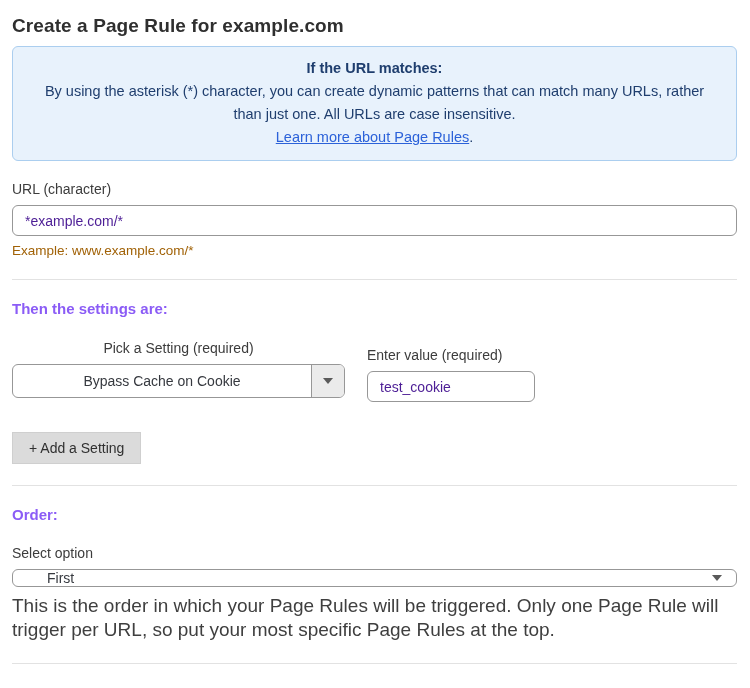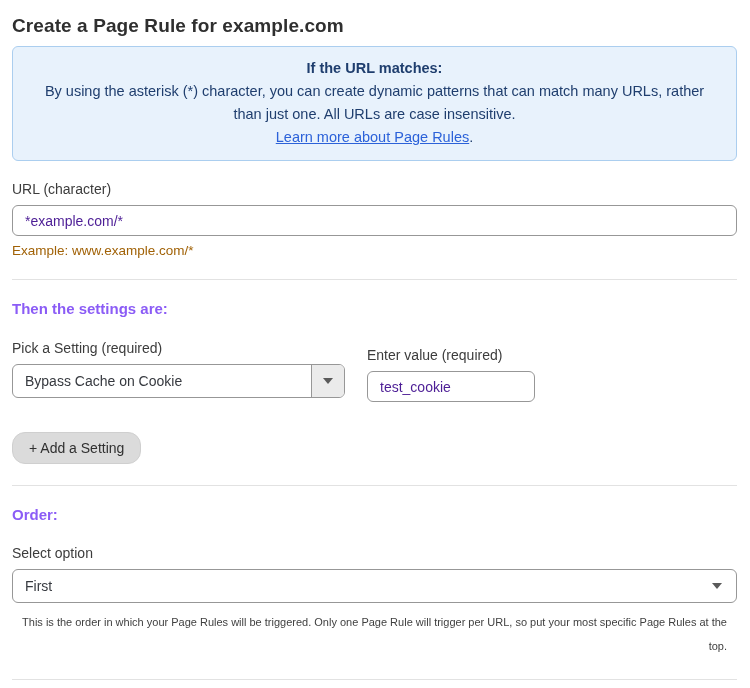--- a/index.html
+++ b/index.html
@@ -76,21 +76,21 @@
     font-weight: 700;
     color: #8b5cf6;
     margin: 20px 0 0 0;
   }
 
   .settings-row {
     display: flex;
     align-items: flex-start;
     margin-top: 23px;
   }
-  .setting-col { width: 333px; }
+  .setting-col { width: 333px; text-align: center; }
   .value-col { margin-left: 22px; margin-top: 7px; width: 168px; }
 
   .select {
     display: flex;
     align-items: center;
     border: 1px solid #979797;
     border-radius: 6px;
     background: #fff;
     height: 34px;
     font-size: 14px;
@@ -107,54 +107,53 @@
     display: flex;
     align-items: center;
     justify-content: center;
   }
   .triangle-down {
     width: 0; height: 0;
     border-left: 5px solid transparent;
     border-right: 5px solid transparent;
     border-top: 6px solid #5a5a5a;
   }
-  .select.plain { height: 34px; }
+  .select.plain { height: 18px; padding-left: 22px; }
   .select.plain .plain-arrow {
     padding-right: 14px;
     display: flex;
     align-items: center;
   }
 
   .btn {
     display: inline-flex;
     align-items: center;
     justify-content: center;
     height: 32px;
-    border-radius: 13px;
+    border-radius: 0;
     font-family: "Liberation Sans", sans-serif;
     font-size: 14px;
     padding: 0 16px;
     cursor: pointer;
   }
   .btn-gray {
     background: #dbdbdb;
     border: 1px solid #cfcfcf;
     color: #303030;
   }
   .add-setting { margin-top: 30px; }
 
   .order-label { margin-top: 22px; margin-bottom: 8px; }
 
   .order-description {
-    font-size: 11px;
+    font-size: 19px;
     color: #3f3f3f;
     line-height: 24px;
     margin-top: 7px;
     max-width: 715px;
-    text-align: right;
   }
 </style>
 </head>
 <body>
 
 <div class="page">
 
   <h1 class="page-title">Create a Page Rule for example.com</h1>
 
   <div class="info-box">

